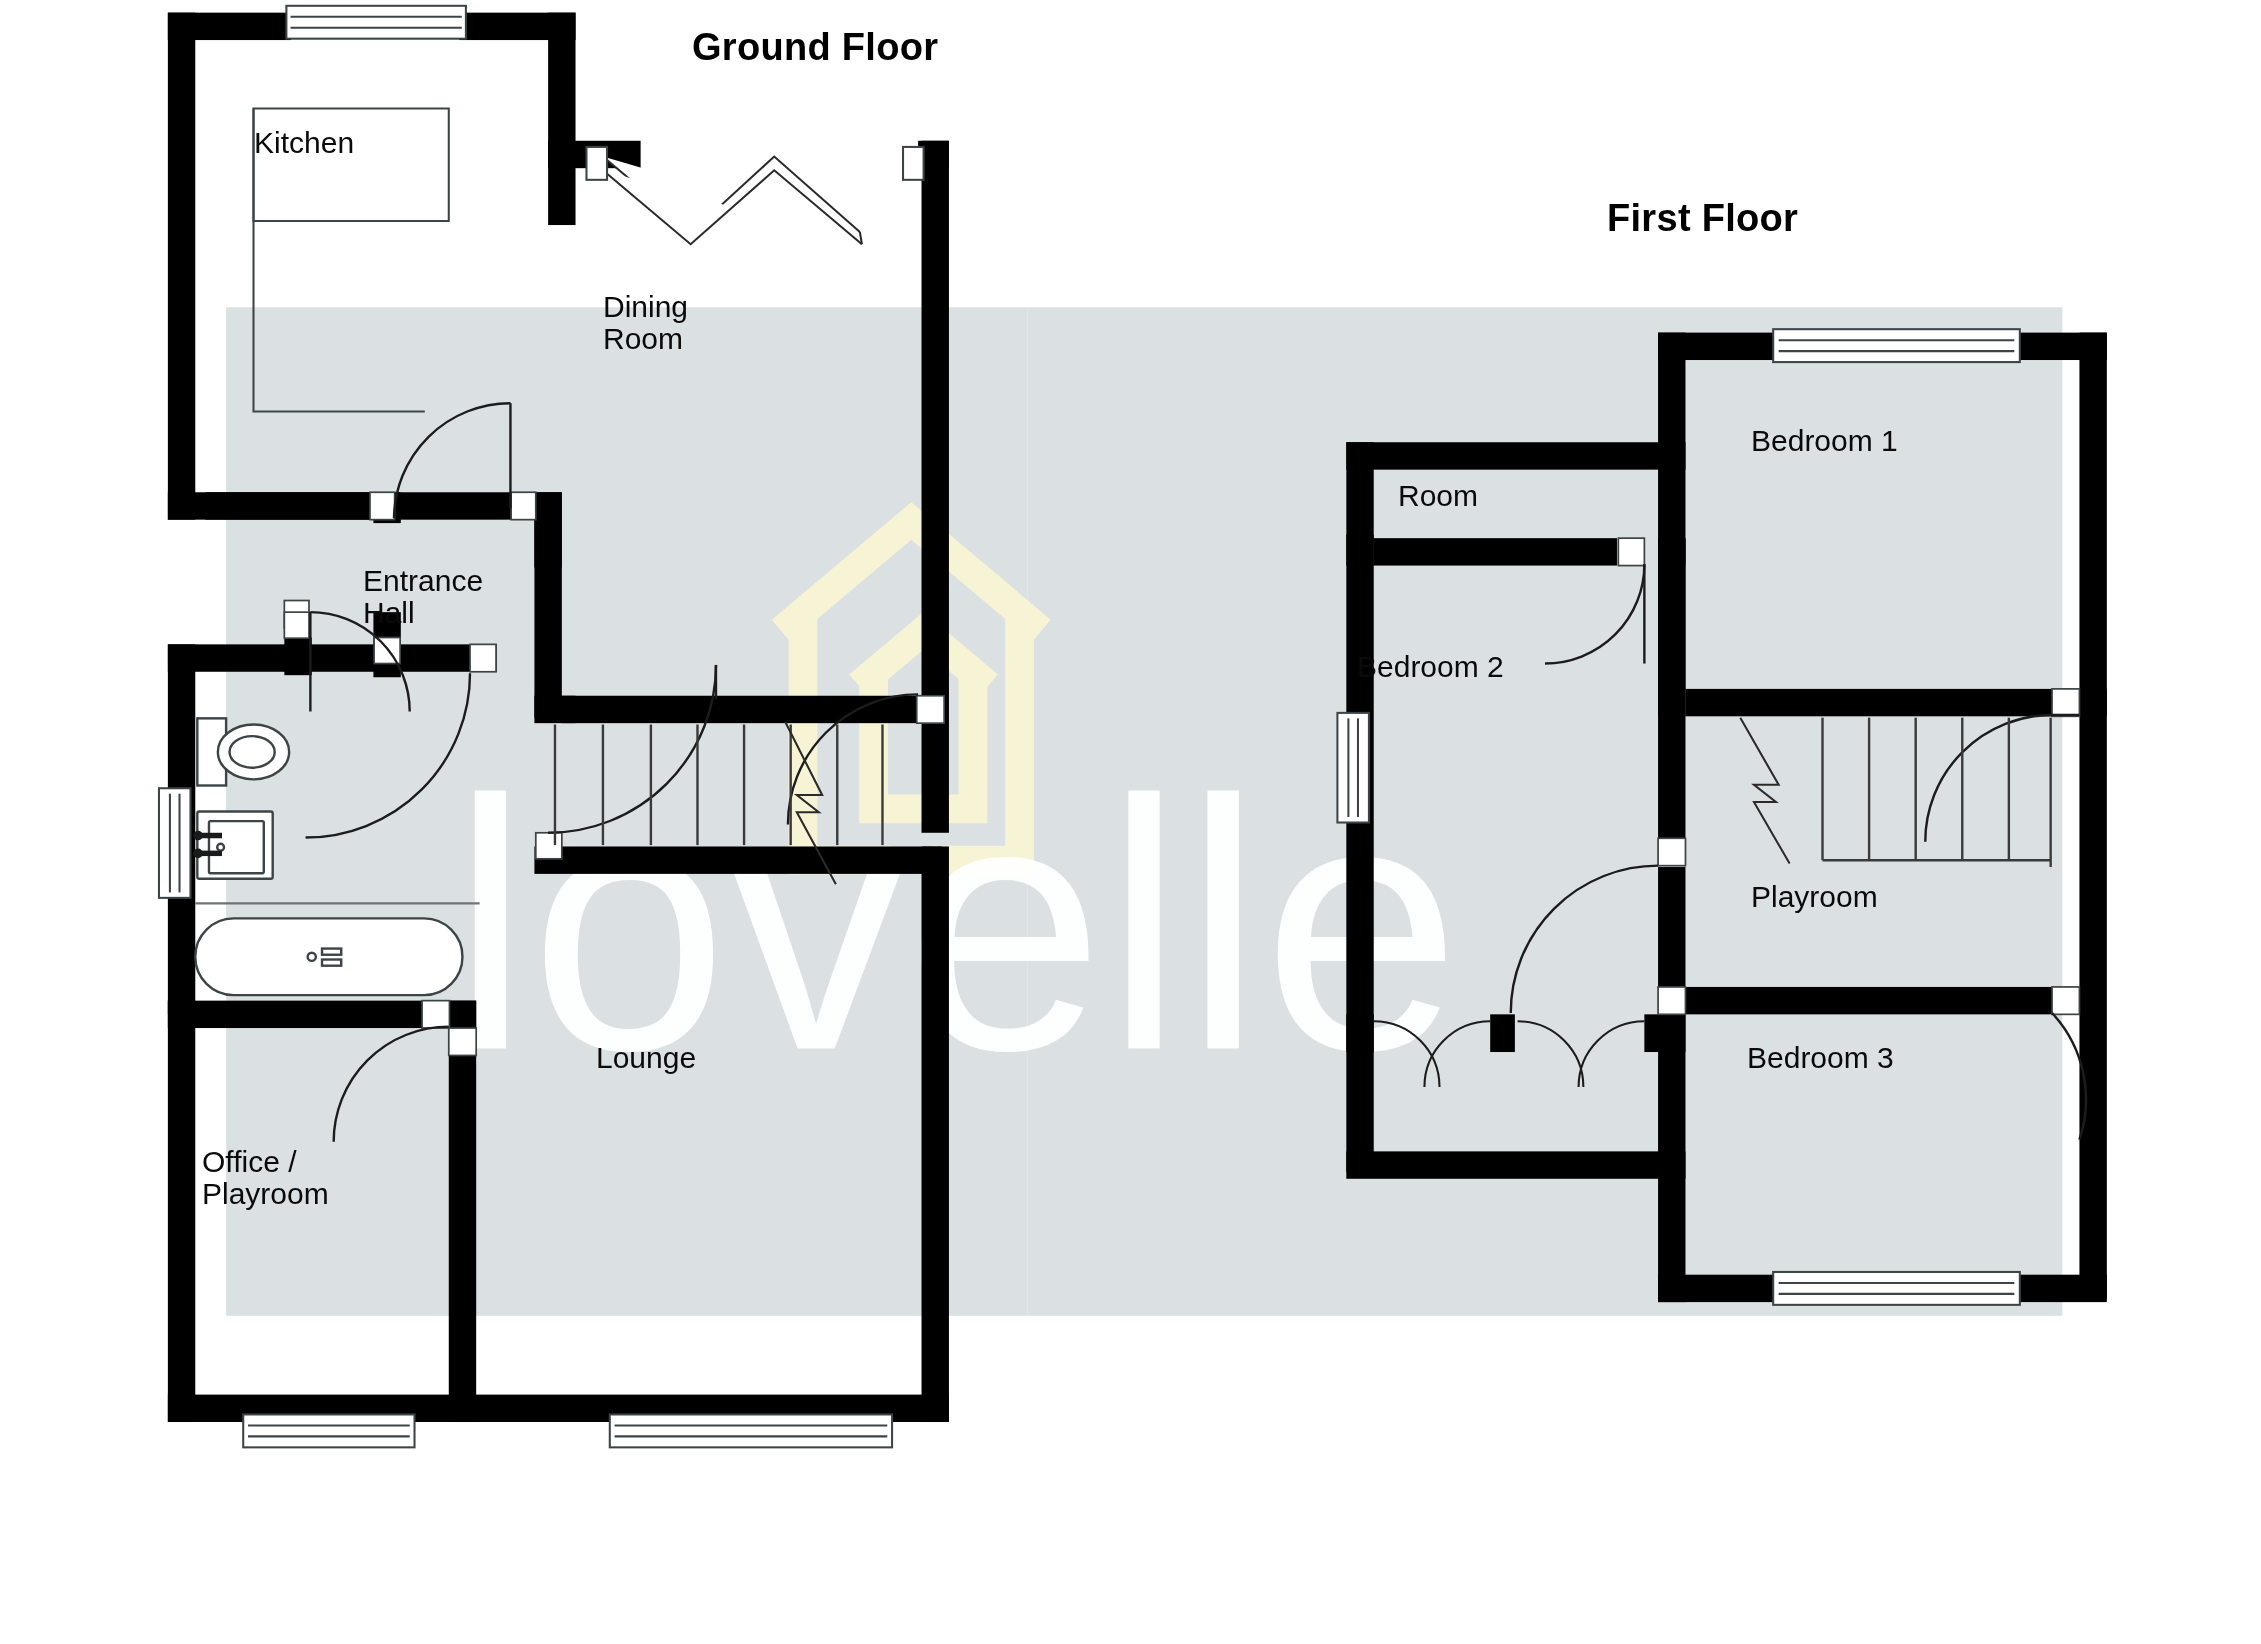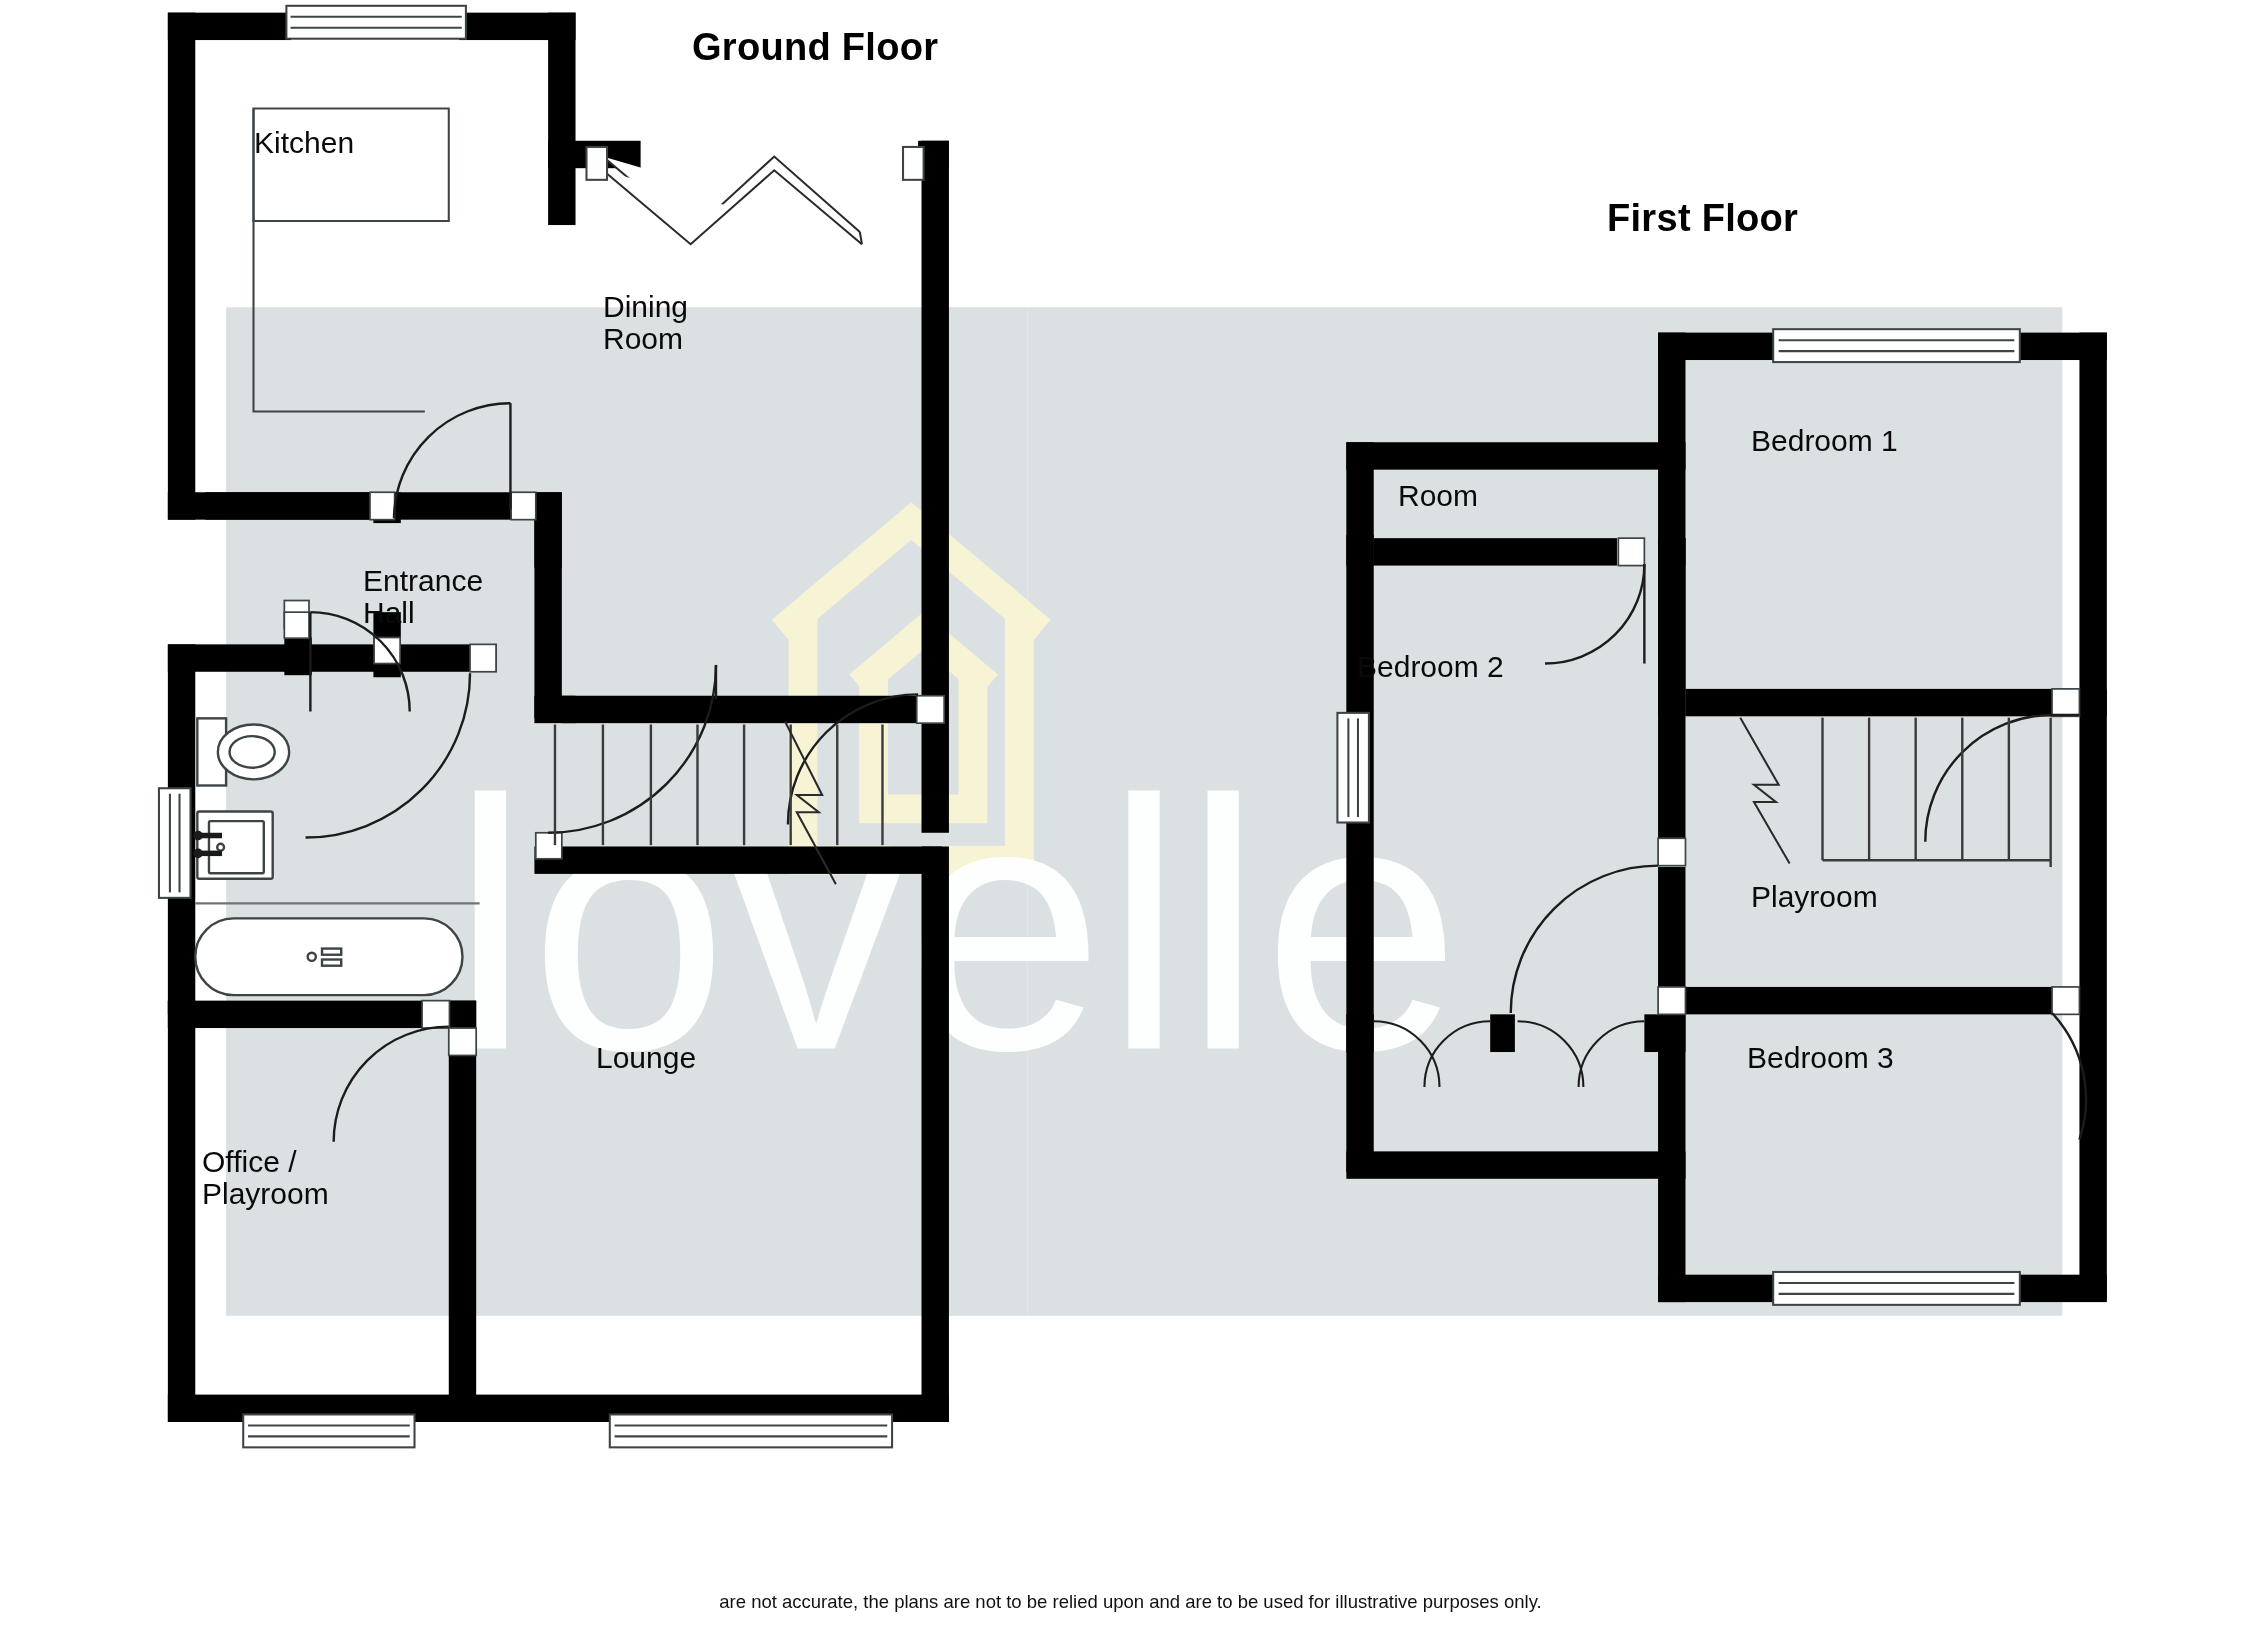--- a/index.html
+++ b/index.html
@@ -338,16 +338,15 @@
   <div class="room-label" style="left:1751px;top:425px;width:240px;">Bedroom 1</div>
 
   <div class="room-label" style="left:1398px;top:480px;width:185px;">Room</div>
 
   <div class="room-label" style="left:1357px;top:651px;width:240px;">Bedroom 2</div>
 
   <div class="room-label" style="left:1751px;top:881px;width:206px;">Playroom</div>
 
   <div class="room-label" style="left:1747px;top:1042px;width:240px;">Bedroom 3</div>
 
-  <div class="disclaimer" style="top:1588px;">are not accurate, the plans are not to be relied upon and are to be used for illustrative purposes only.</div>
 
 </div>
 
 
 </body></html>

